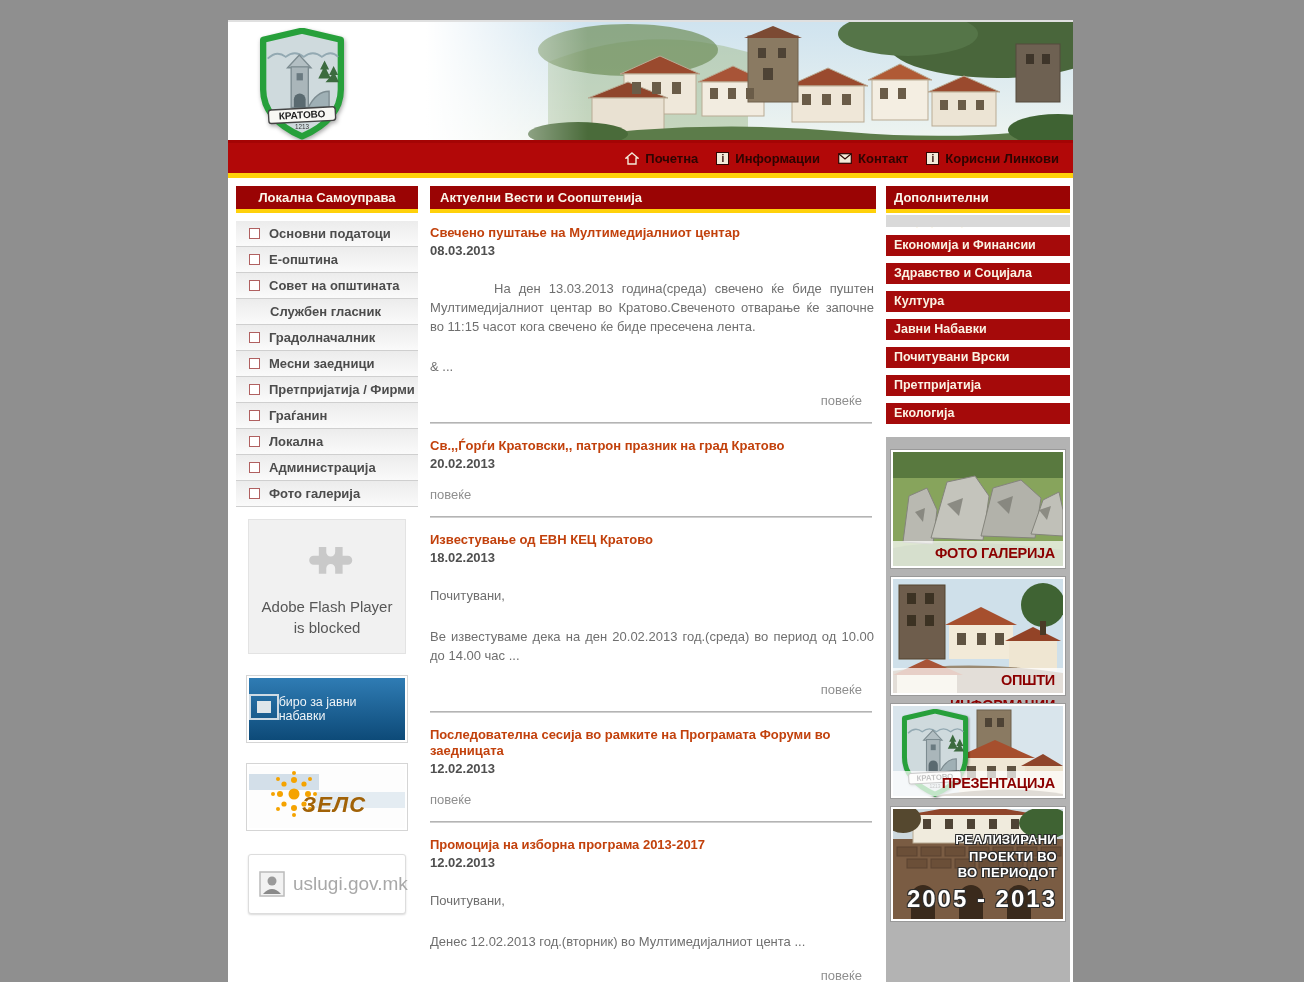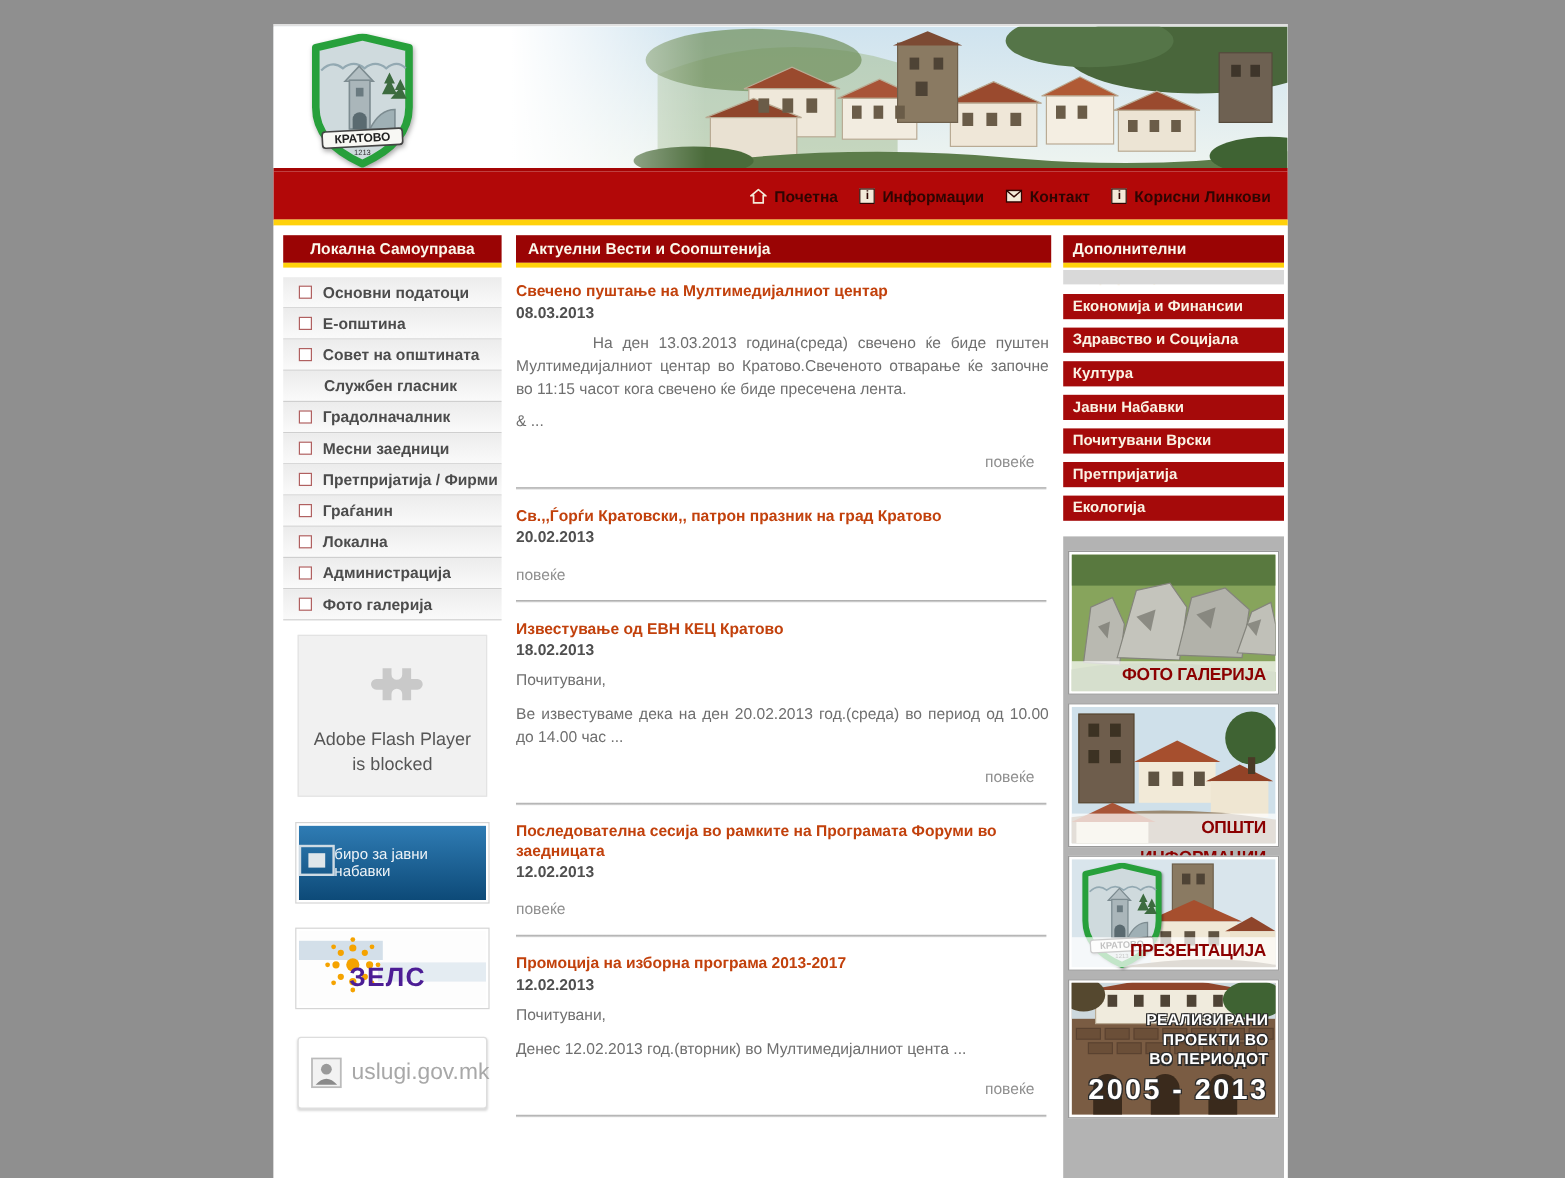--- a/index.html
+++ b/index.html
@@ -7,21 +7,21 @@
   .screen{position:relative;width:1304px;height:982px;background:#8f8f8f;overflow:hidden;}
   .page{position:absolute;left:228px;top:20px;width:845px;height:962px;background:#ffffff;border-top:2px solid #e0e0e0;}
 
   
   .banner{position:relative;height:118px;background:#fff;overflow:hidden;}
   .banner svg.scene{position:absolute;left:0;top:0;width:845px;height:118px;}
   .coa{position:absolute;left:24px;top:6px;width:100px;height:112px;filter:drop-shadow(1px 2px 2px rgba(0,0,0,.35));}
   .redline{height:3px;background:#a40404;}
 
   
-  .navbar{height:40px;background:#b20808;display:flex;align-items:center;justify-content:flex-end;padding-right:14px;gap:18px;}
+  .navbar{height:30px;background:#b20808;display:flex;align-items:center;justify-content:flex-end;padding-right:14px;gap:18px;}
   .nav-link{display:flex;align-items:center;gap:6px;color:#2e0502;font-weight:bold;font-size:13px;cursor:pointer;text-decoration:none;}
   .nvicon{display:inline-flex;align-items:center;justify-content:center;width:14px;height:13px;}
   .nvicon svg{width:14px;height:13px;}
   .nvicon.box{width:13px;height:13px;background:#f3ead9;border:1px solid #2e0502;box-sizing:border-box;font-size:10px;font-weight:bold;color:#2e0502;line-height:11px;}
   .nvicon.box::after{content:"i";}
   .ystripe{height:5px;background:#ffd10a;}
 
   
   .content{position:relative;height:804px;background:#fff;}
   .col{position:absolute;top:8px;}
@@ -46,33 +46,33 @@
   .w-flash{margin-top:12px;height:133px;background:#f1f1f1;border:1px solid #e3e3e3;display:flex;flex-direction:column;align-items:center;justify-content:center;}
   .w-flash svg{width:52px;height:52px;margin-bottom:10px;}
   .flash-text{color:#565656;font-size:15px;text-align:center;line-height:1.35;}
   .w-biro{margin-top:22px;height:62px;border:2px solid #fff;outline:1px solid #d5d5d5;background:linear-gradient(#2f7cb4,#0d4a78);display:flex;flex-direction:row;align-items:center;justify-content:center;color:#eef3f7;font-size:12.5px;}
   .biro-ico{width:26px;height:22px;border:2px solid #cfdbe4;background:transparent;display:flex;align-items:center;justify-content:center;margin-bottom:4px;}
   .biro-ico i{display:block;width:14px;height:12px;background:#dfe6ea;}
   .w-zels{margin-top:22px;height:62px;background:#fdfdfd;border:2px solid #fff;outline:1px solid #d5d5d5;position:relative;overflow:hidden;}
   .w-zels .band1{position:absolute;left:0;top:8px;width:70px;height:16px;background:#d3dfe9;}
   .w-zels .band2{position:absolute;right:0;top:26px;width:90px;height:16px;background:#e4ecf2;}
   .w-zels svg{position:absolute;left:18px;top:4px;width:54px;height:54px;}
-  .zels-label{position:absolute;left:42px;top:26px;font-size:22px;font-weight:bold;color:#4c1d95;letter-spacing:1px;}
+  .zels-label{position:absolute;left:53px;top:26px;font-size:22px;font-weight:bold;color:#a16207;letter-spacing:1px;font-style:italic;}
   .w-vlada{margin-top:24px;height:58px;background:#f7f1da;border:2px solid #fff;outline:1px solid #d9d9d9;display:flex;align-items:center;}
   .w-vlada svg{width:44px;height:50px;margin:0 6px 0 6px;flex:none;}
   .vlada-text{color:#79663a;font-weight:bold;font-size:11.5px;line-height:1.3;}
   .w-uslugi{margin-top:24px;height:58px;background:#fff;border:1px solid #ddd;border-radius:3px;box-shadow:0 1px 2px rgba(0,0,0,.15);display:flex;align-items:center;}
   .w-uslugi svg{width:26px;height:26px;margin:0 8px 0 10px;flex:none;}
   .uslugi-label{color:#a8a8a8;font-size:19px;}
 
   
   .news{margin-top:12px;padding-right:2px;}
   .news-title{color:#c2410c;font-weight:bold;font-size:13px;line-height:1.3;cursor:pointer;}
   .news-date{color:#4f4f4f;font-weight:bold;font-size:13px;margin-top:1px;}
-  .news-item p{margin:9px 0 0;color:#6f6f6f;font-size:13px;line-height:1.45;text-align:justify;}
+  .news-item p{margin:22px 0 0;color:#6f6f6f;font-size:13px;line-height:1.45;text-align:justify;}
   .news-item p.ind{text-indent:64px;}
   .news-item p.plain{text-align:left;}
   .more{color:#8f8f8f;font-size:13px;margin-top:16px;cursor:pointer;}
   .more.right{text-align:right;padding-right:12px;}
   .more.left{text-align:left;}
   .sep{height:2px;background:linear-gradient(#a6a6a6,#dedede);margin:14px 2px 14px 0;}
 
   
   .gray-gap{height:12px;background:#d9d9d9;margin-top:2px;}
   .side-btns{margin-top:8px;}

